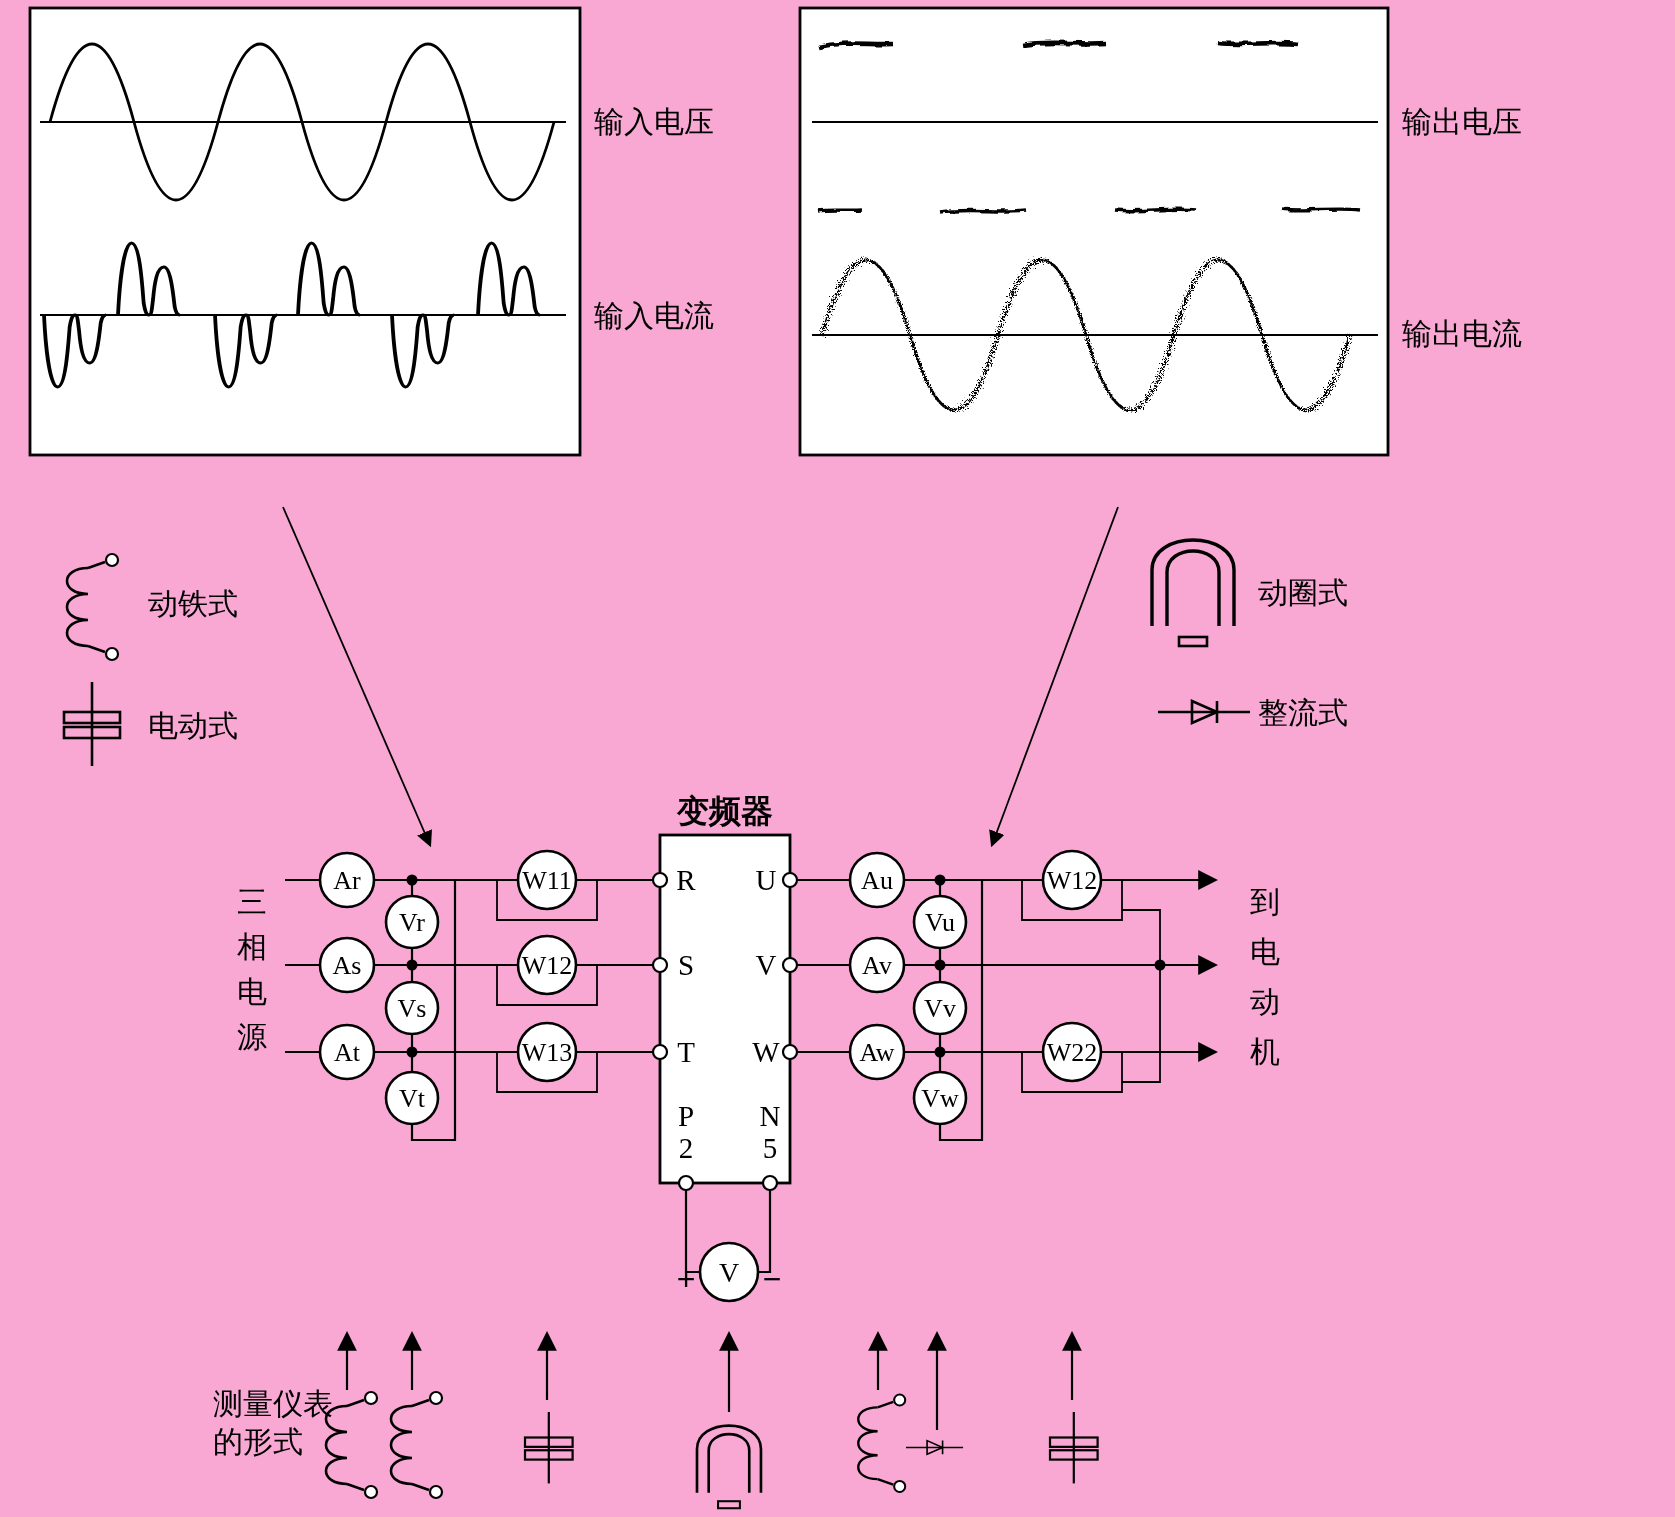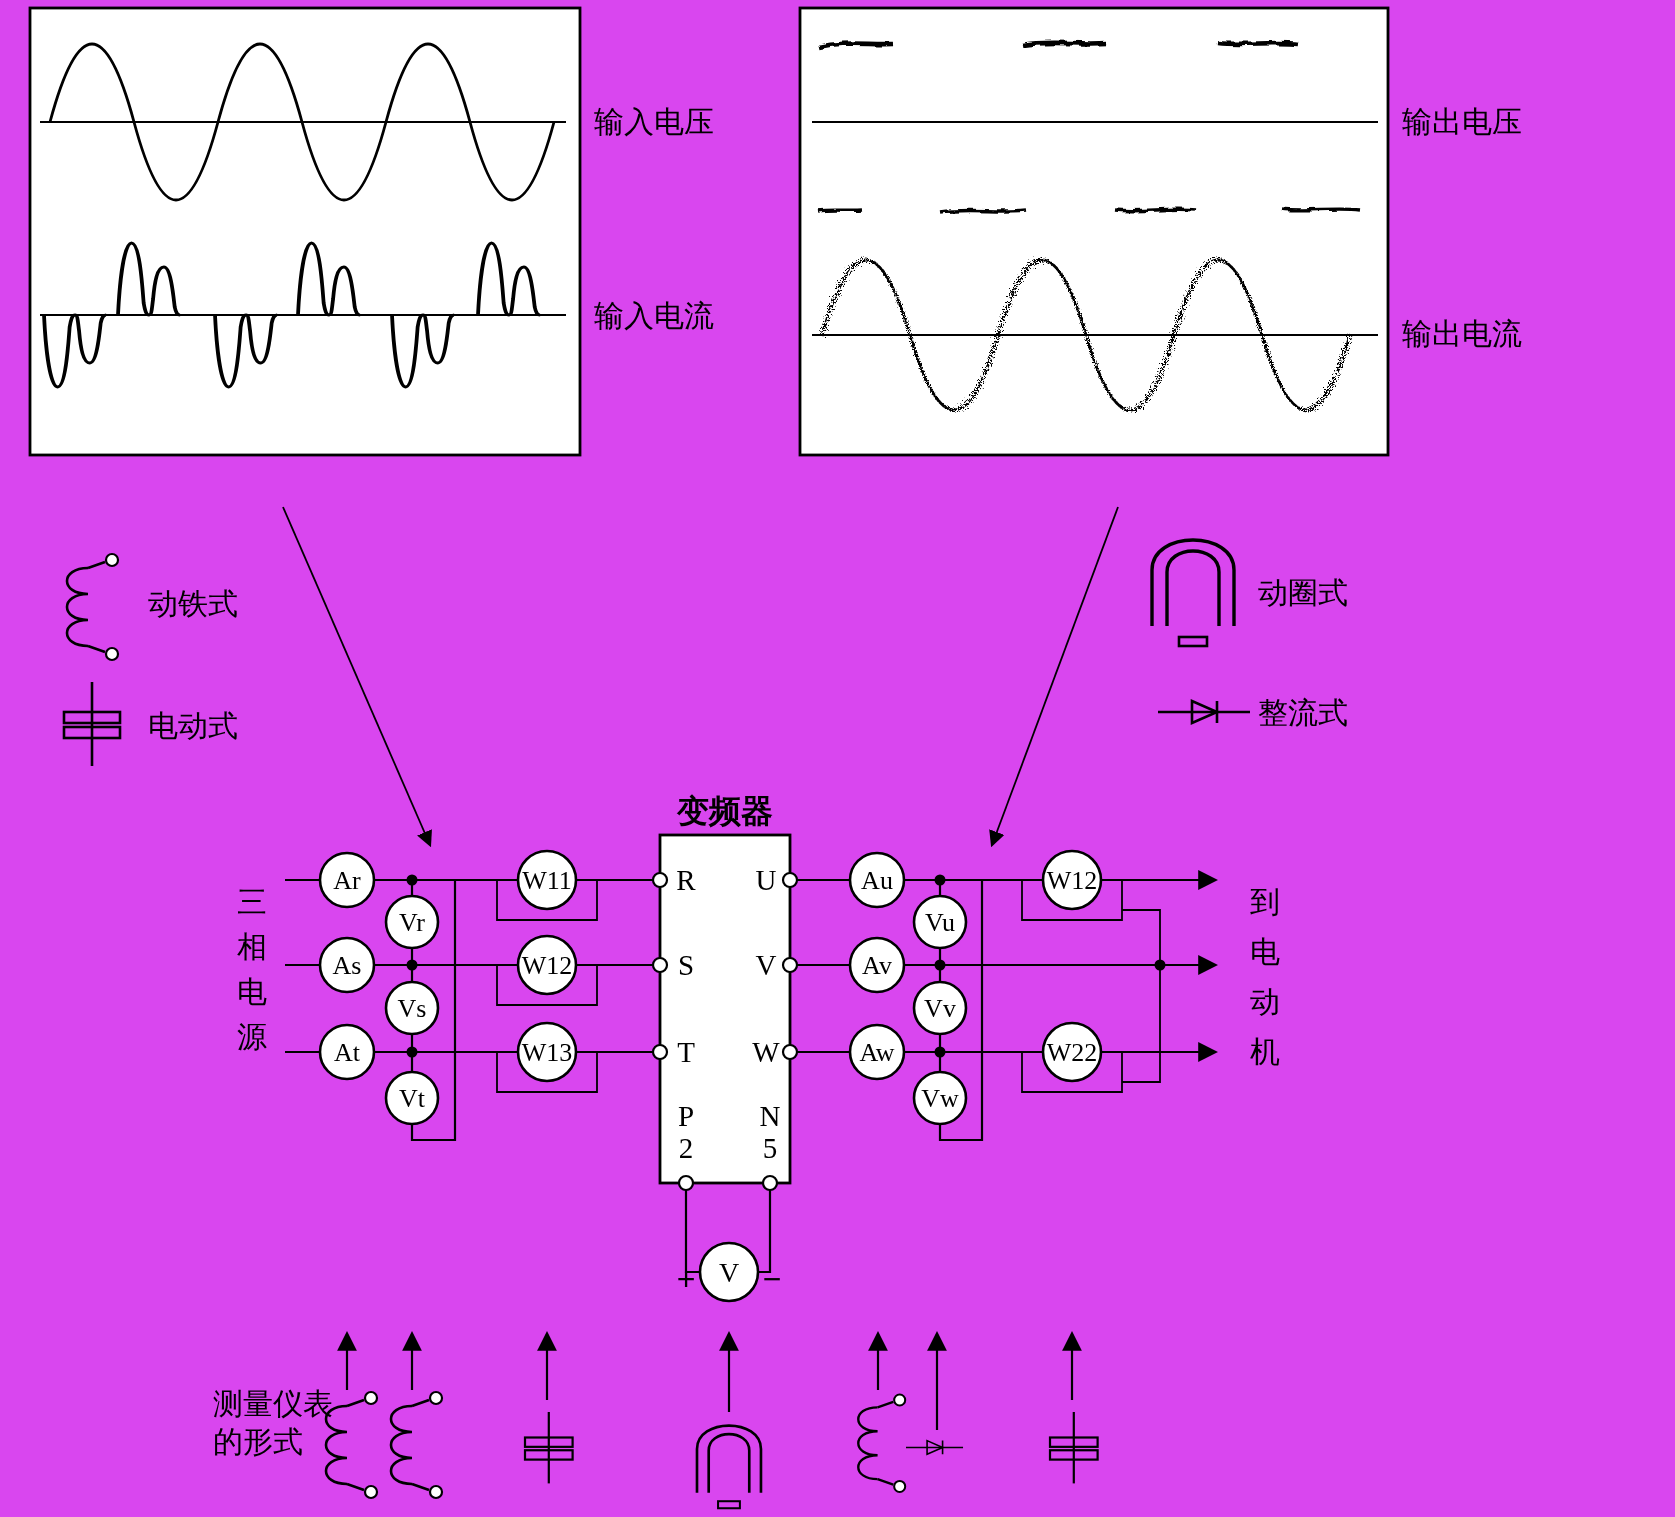--- a/index.html
+++ b/index.html
@@ -1,16 +1,16 @@
 <!DOCTYPE html>
 <html><head>
 <meta charset="utf-8">
 <style>
   html,body{margin:0;background:#fff}
-  .stage{position:relative;width:1675px;height:1517px;background:#d946ef;overflow:hidden}
+  .stage{position:relative;width:1675px;height:1517px;background:#f9a8d4;overflow:hidden}
   svg{display:block}
   .ln{stroke:#000;stroke-width:2.2;fill:none}
   .thin{stroke-width:1.8}
   .thick{stroke-width:2.8}
   .box{fill:#fff;stroke:#000;stroke-width:2.8}
   .mc{fill:#fff;stroke:#000;stroke-width:2.6}
   .tc{fill:#fff;stroke:#000;stroke-width:2.2}
   .dot{fill:#000;stroke:none}
   .sym{stroke:#000;fill:none;stroke-width:2.6}
   text{fill:#000}

